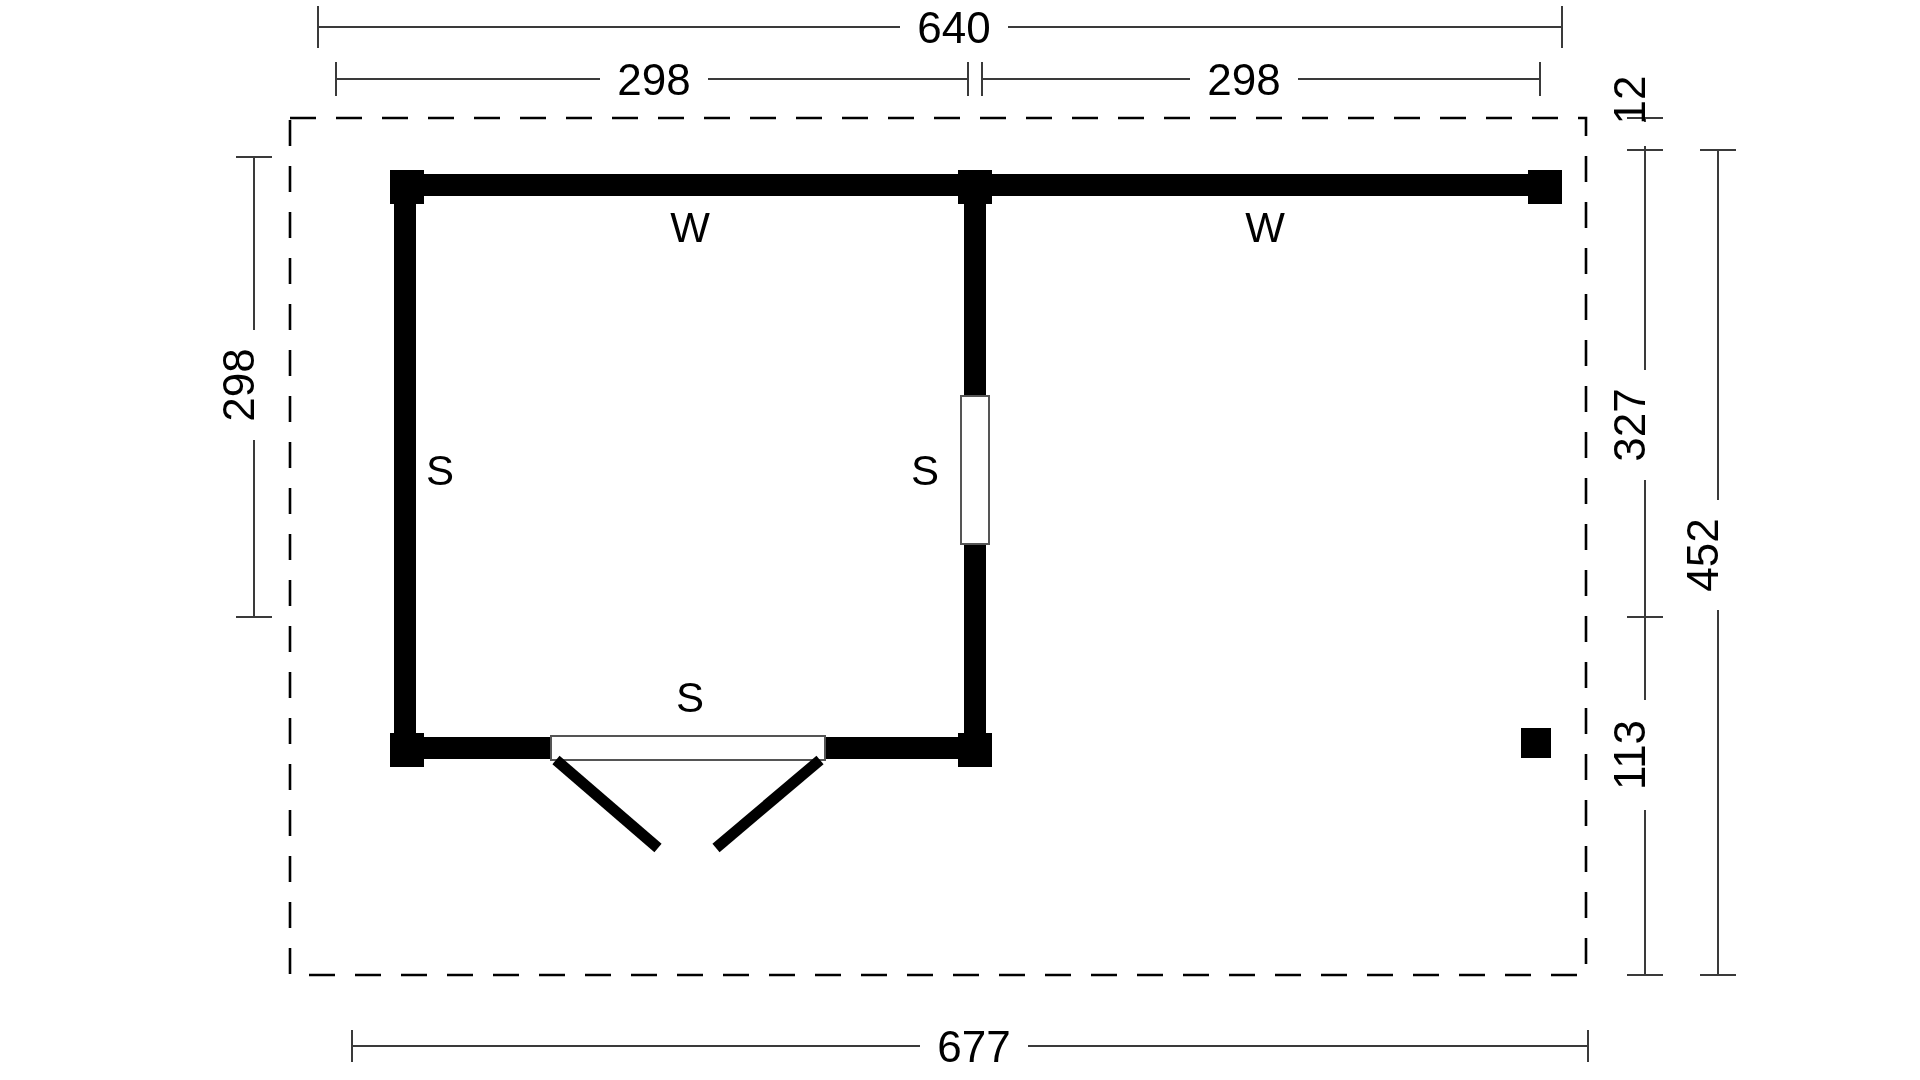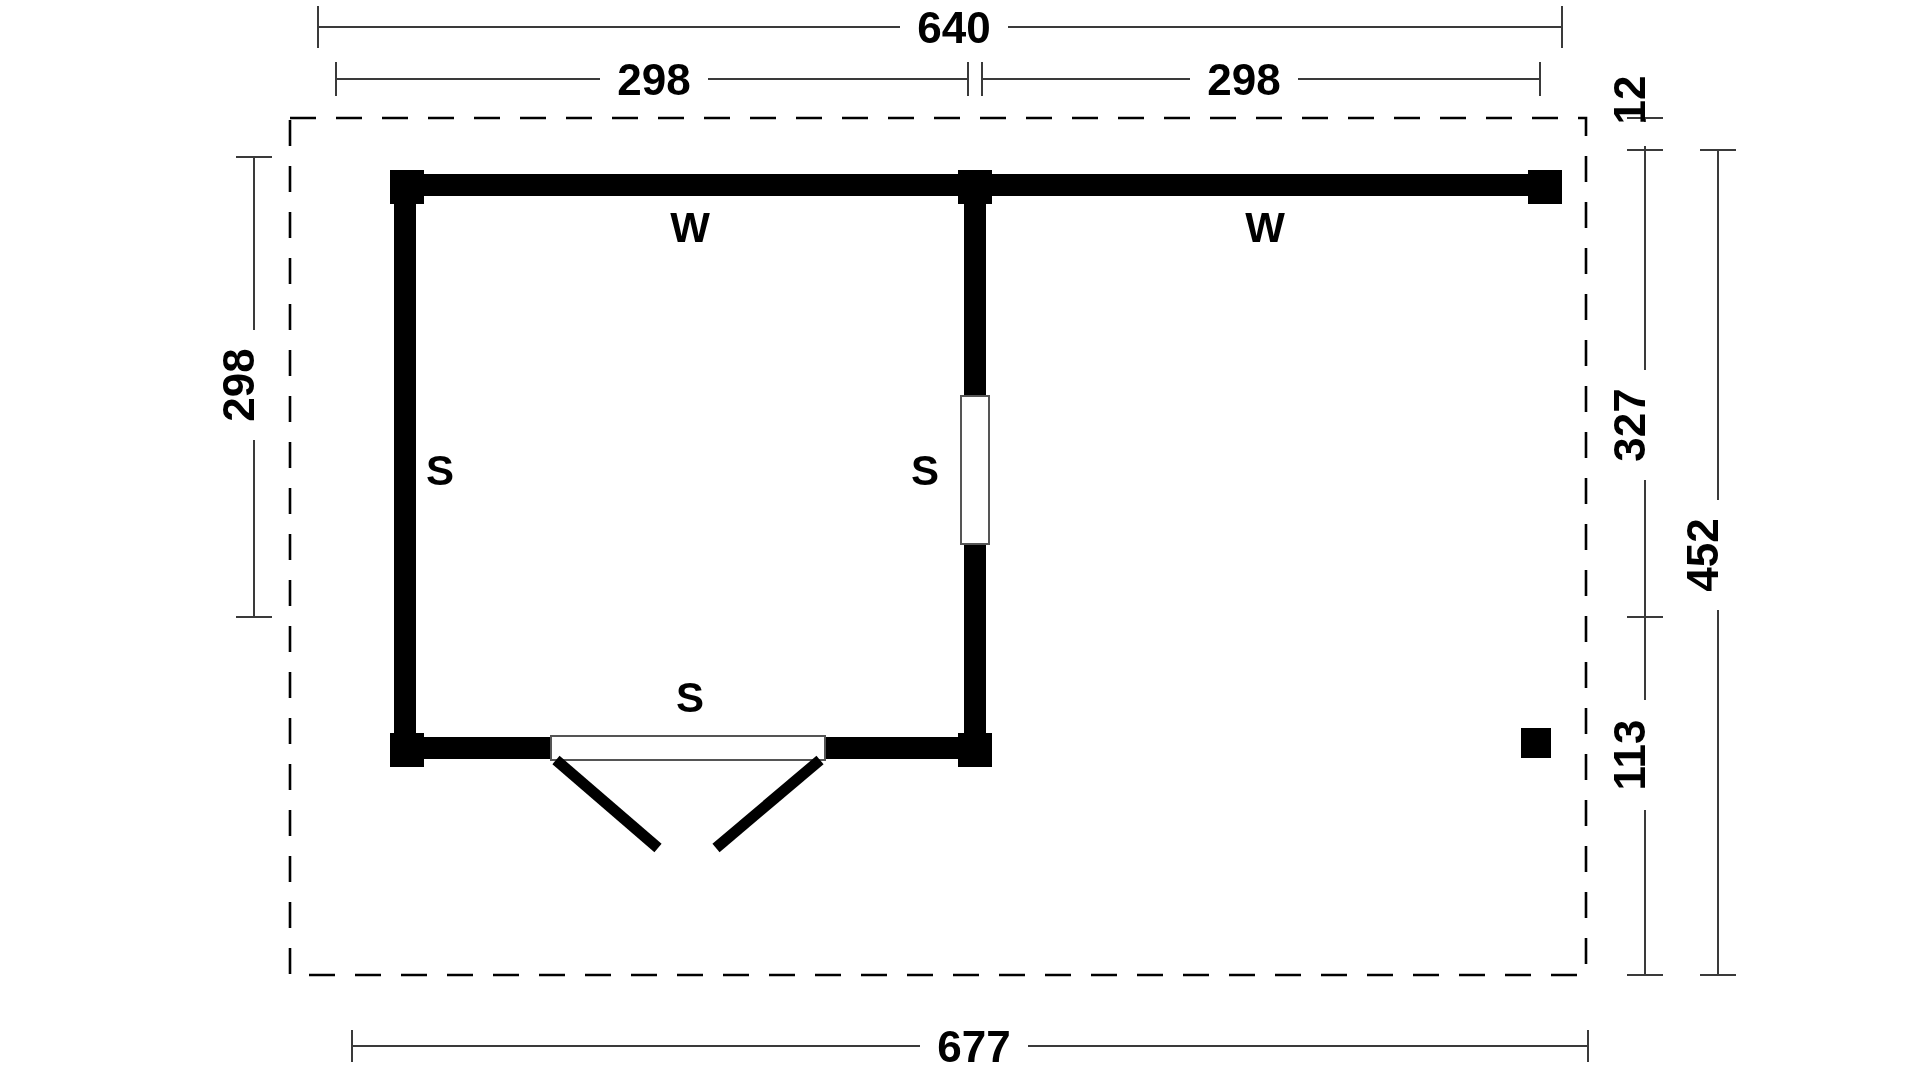--- a/index.html
+++ b/index.html
@@ -7,21 +7,20 @@
     padding: 0;
     background: #ffffff;
   }
   #stage {
     position: relative;
     width: 1920px;
     height: 1080px;
     background: #ffffff;
     font-family: "Liberation Sans", sans-serif;
     overflow: hidden;
-    font-weight: bold;
   }
   #plan-svg {
     position: absolute;
     left: 0;
     top: 0;
     width: 1920px;
     height: 1080px;
     display: block;
   }
   .dim-text {

